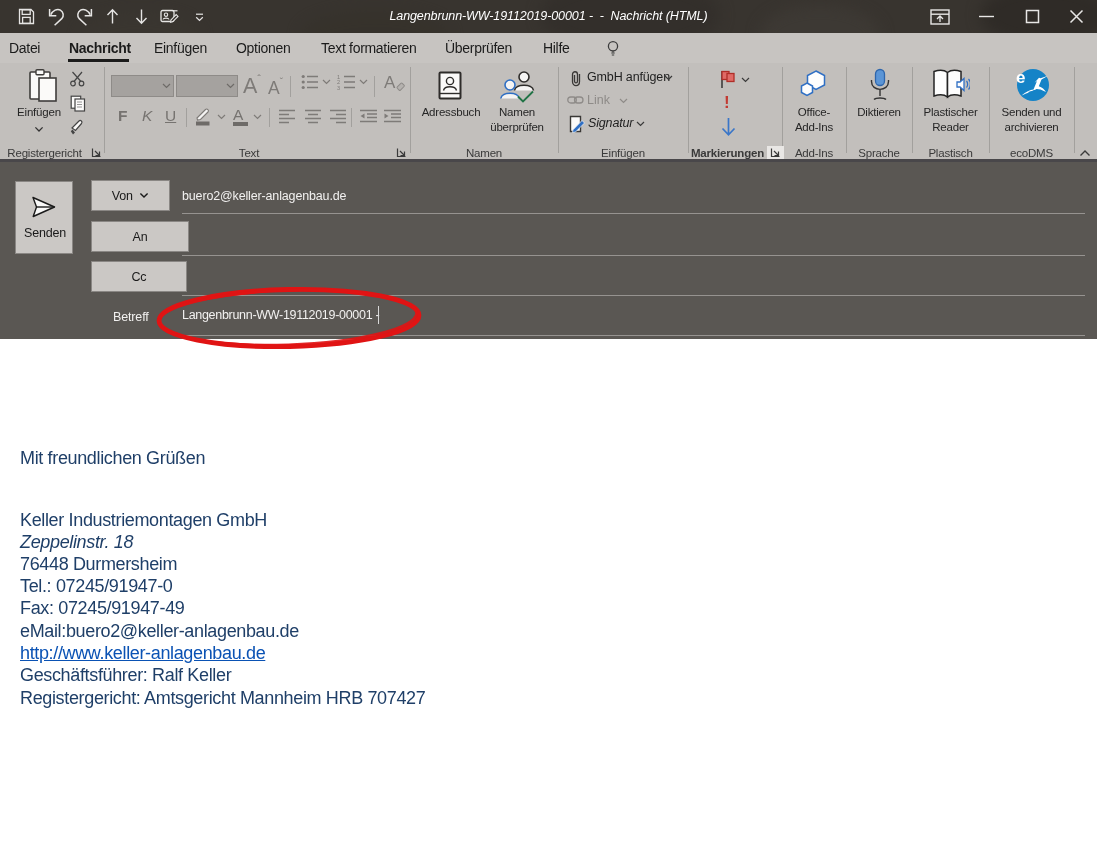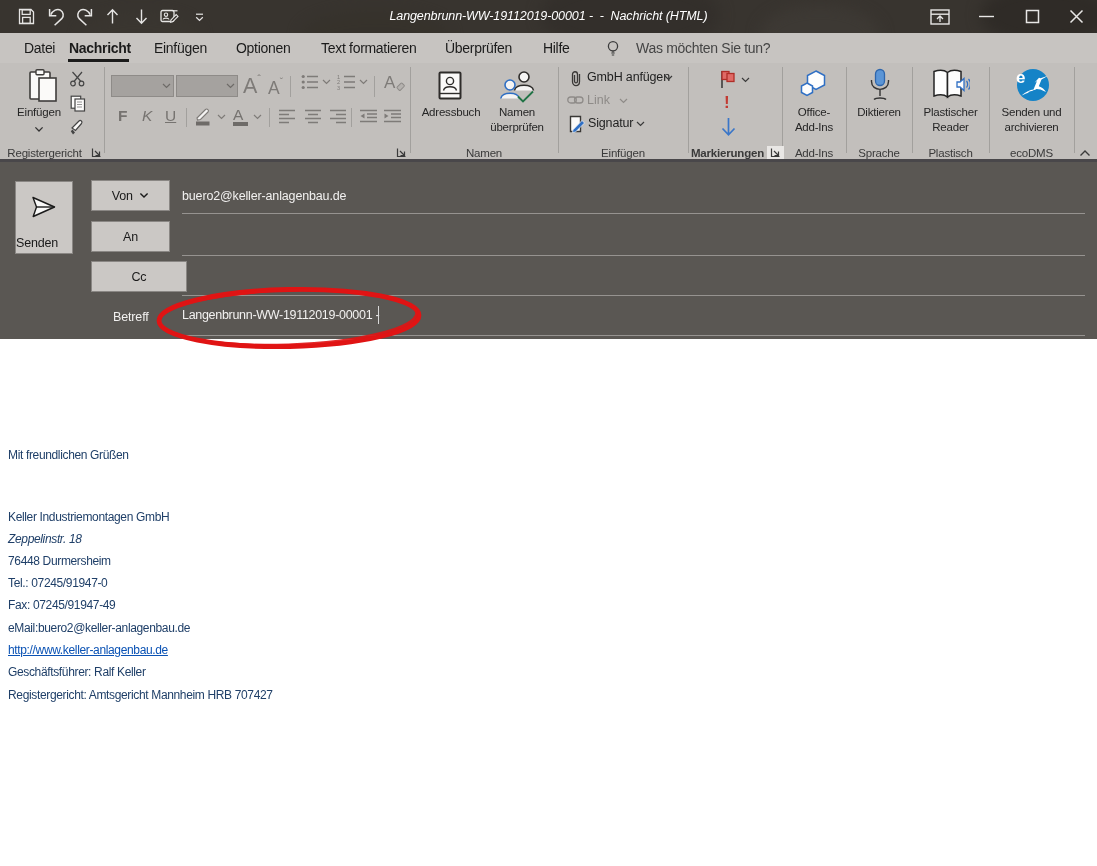--- a/index.html
+++ b/index.html
@@ -27,21 +27,21 @@
 
 
 #composewrap { position:absolute; left:0; top:162px; width:1097px; height:177px; background:#5a5753; }
 #ribbonedge { position:absolute; left:0; top:159px; width:1097px; height:3px; background:#49474a; }
 .cbtn { position:absolute; background:#cbc8c5; border:1px solid #8a8784; color:#1a1a1a; font-size:12.5px; letter-spacing:-0.2px; display:flex; align-items:center; justify-content:center; }
 .fieldline { position:absolute; left:182px; width:903px; height:1px; background:#969390; }
 .ctext { position:absolute; color:#f2f1f0; font-size:12.5px; letter-spacing:-0.15px; }
 
 
 #msgbody { position:absolute; left:0; top:339px; width:1097px; height:527px; background:#ffffff; }
-.bline { position:absolute; left:8px; font-size:12px; letter-spacing:-0.35px; color:#1f3f68; white-space:pre; }
+.bline { position:absolute; left:20px; font-size:18px; letter-spacing:-0.35px; color:#1f3f68; white-space:pre; }
 </style>
 </head>
 <body>
 
 <div id="titlebar">
   <div class="blob" style="left:540px;top:-20px;width:180px;height:70px;background:#332f2b;"></div>
   <div class="blob" style="left:760px;top:5px;width:120px;height:60px;background:#3d3934;"></div>
   <div class="blob" style="left:300px;top:10px;width:150px;height:50px;background:#343028;opacity:.5;"></div>
   <div class="blob" style="left:980px;top:-15px;width:130px;height:60px;background:#2f2b27;"></div>
   <div class="blob" style="left:80px;top:12px;width:120px;height:50px;background:#3b3731;opacity:.6;"></div>
@@ -105,34 +105,33 @@
       </svg>
   </div>
   <div class="winbtn" style="left:1055px;width:42px;">
     <svg width="17" height="17" viewBox="0 0 17 17">
         <path d="M2.5 2.5 L14.5 14.5 M14.5 2.5 L2.5 14.5" stroke="#e8e7e6" stroke-width="1.5"></path>
       </svg>
   </div>
 </div>
 
 <div id="tabs">
-  <div class="tab" style="left:24px;">Datei</div>
+  <div class="tab" style="left:9px;">Datei</div>
   <div class="tab" style="left:69px;font-weight:bold;">Nachricht</div>
   <div class="abs" style="left:68px;top:26px;width:61px;height:2.5px;background:#1b1b1b;"></div>
   <div class="tab" style="left:154px;">Einfügen</div>
   <div class="tab" style="left:236px;">Optionen</div>
   <div class="tab" style="left:321px;">Text formatieren</div>
   <div class="tab" style="left:445px;">Überprüfen</div>
   <div class="tab" style="left:543px;">Hilfe</div>
   <svg class="abs" style="left:605px;top:7px;" width="16" height="17" viewBox="0 0 16 17">
     <circle cx="8" cy="6.2" r="4.6" fill="none" stroke="#3c3c3c" stroke-width="1.3"></circle>
     <path d="M6.3 13 h3.4 M6.8 15 h2.4" stroke="#3c3c3c" stroke-width="1.2"></path>
     <path d="M8 10.8 v1.6" stroke="#3c3c3c" stroke-width="1.2"></path>
   </svg>
-  <div class="tab" style="left:636px;color:#454545;">Was möchten Sie tun?</div>
 </div>
 
 <div id="ribbon">
   <div class="vdiv" style="left:104px;"></div>
   <div class="vdiv" style="left:410px;"></div>
   <div class="vdiv" style="left:558px;"></div>
   <div class="vdiv" style="left:688px;"></div>
   <div class="vdiv" style="left:782px;"></div>
   <div class="vdiv" style="left:846px;"></div>
   <div class="vdiv" style="left:912px;"></div>
@@ -283,21 +282,21 @@
     <rect x="7.5" y="3" width="8.5" height="6" rx="3" fill="none" stroke="#8e8b88" stroke-width="1.3"></rect>
   </svg>
   <div class="abs" style="left:587px;top:30px;font-size:12.5px;color:#8e8b88;">Link</div>
   <svg class="abs" style="left:619px;top:35px;" width="9" height="6" viewBox="0 0 9 6">
       <path d="M1 1 L4.5 4.5 L8 1" fill="none" stroke="#8e8b88" stroke-width="1.2"></path>
     </svg>
   <svg class="abs" style="left:569px;top:52px;" width="17" height="18" viewBox="0 0 17 18">
     <path d="M1.5 1.5 h10 v15 h-10 z" fill="#fbfaf9" stroke="#3a3836" stroke-width="1.4"></path>
     <path d="M4 14.8 L13 5.5 L15.5 8 L6.5 17 L3.5 17.5 z" fill="#2f6fc4" stroke="#fbfaf9" stroke-width="0.7"></path>
   </svg>
-  <div class="abs" style="left:588px;top:53px;font-size:12.5px;letter-spacing:-0.15px;color:#1f1f1f;">Signatur</div>
+  <div class="abs" style="left:588px;top:53px;font-size:12.5px;letter-spacing:-0.15px;color:#1f1f1f;font-style:italic;">Signatur</div>
   <svg class="abs" style="left:636px;top:58px;" width="9" height="6" viewBox="0 0 9 6">
       <path d="M1 1 L4.5 4.5 L8 1" fill="none" stroke="#3a3a3a" stroke-width="1.2"></path>
     </svg>
 
   <svg class="abs" style="left:720px;top:7px;" width="16" height="19" viewBox="0 0 16 19">
     <path d="M2 1 V18" stroke="#2a2a2a" stroke-width="1.4"></path>
     <rect x="2" y="1.5" width="7" height="8" fill="#e06a66" stroke="#b02e28" stroke-width="1.3"></rect>
     <rect x="7" y="3.5" width="7" height="8" fill="#e06a66" stroke="#b02e28" stroke-width="1.3"></rect>
   </svg>
   <svg class="abs" style="left:741px;top:14px;" width="9" height="6" viewBox="0 0 9 6">
@@ -341,42 +340,43 @@
     <path d="M7.5 27.5 C12 23.5 16 22 19.5 21.5 L23 13 L20.5 14.8 L25 9.8 L26.5 10.2 L34 7.8 L27.5 11.5 L24.8 18.2 C28 19 30.5 21.5 32 24 L26.5 21.6 L22.5 21 C19.5 22.5 12.5 25.5 7.5 27.5 z" fill="#fff"></path>
     <path d="M14 24 L24 21.5 L17 26 z" fill="#1583c7"></path>
   </svg>
   <div class="rlabel abs" style="left:989px;top:42px;width:85px;">Senden und<br>archivieren</div>
 
   <svg class="abs" style="left:1079px;top:86px;" width="12" height="8" viewBox="0 0 12 8">
       <path d="M1.5 6.5 L6 2 L10.5 6.5" fill="none" stroke="#3a3a3a" stroke-width="1.4"></path>
     </svg>
 
   <div class="glabel" style="left:0px;width:89px;">Registergericht</div>
+  <div class="glabel" style="left:104px;width:290px;">Text</div>
   <div class="glabel" style="left:410px;width:148px;">Namen</div>
   <div class="glabel" style="left:558px;width:130px;">Einfügen</div>
   <div class="glabel" style="left:688px;width:79px;font-weight:bold;">Markierungen</div>
   <div class="glabel" style="left:782px;width:64px;">Add-Ins</div>
   <div class="glabel" style="left:846px;width:66px;">Sprache</div>
   <div class="glabel" style="left:912px;width:77px;">Plastisch</div>
   <div class="glabel" style="left:989px;width:85px;">ecoDMS</div>
 </div>
 
 <div id="ribbonedge"></div>
 <div id="composewrap">
   <div class="cbtn" style="left:15px;top:19px;width:58px;height:73px;">
     <svg width="24" height="22" viewBox="0 0 24 22" style="position:absolute;left:16px;top:14px;">
       <path d="M1 1.5 L22.5 11 L1.2 20.5 L4.5 11 z" fill="#f8f8f7" stroke="#1a1a1a" stroke-width="1.4" stroke-linejoin="round"></path>
       <path d="M4.5 11 L22.5 11" stroke="#1a1a1a" stroke-width="1.4"></path>
     </svg>
-    <div style="position:absolute;left:0;top:44px;width:58px;text-align:left;margin-top:10px;">Senden</div>
+    <div style="position:absolute;left:0;top:44px;width:58px;text-align:center;">Senden</div>
   </div>
   <div class="cbtn" style="left:91px;top:18px;width:79px;height:31px;">Von&nbsp;&nbsp;<svg width="10" height="7" viewBox="0 0 10 7">
         <path d="M1.4 1.4 L5 5 L8.6 1.4" fill="none" stroke="#1a1a1a" stroke-width="1.4"></path>
       </svg></div>
-  <div class="cbtn" style="left:91px;top:59px;width:79px;height:31px;">An</div>
+  <div class="cbtn" style="left:91px;top:59px;width:98px;height:31px;">An</div>
   <div class="cbtn" style="left:91px;top:99px;width:96px;height:31px;">Cc</div>
 
   <div class="fieldline" style="top:51px;"></div>
   <div class="fieldline" style="top:93px;"></div>
   <div class="fieldline" style="top:133px;"></div>
   <div class="fieldline" style="top:173px;"></div>
 
   <div class="ctext" style="left:182px;top:27px;">buero2@keller-anlagenbau.de</div>
   <div class="ctext" style="left:113px;top:148px;">Betreff</div>
   <div class="ctext" style="left:182px;top:146px;letter-spacing:-0.3px;">Langenbrunn-WW-19112019-00001 -</div>

